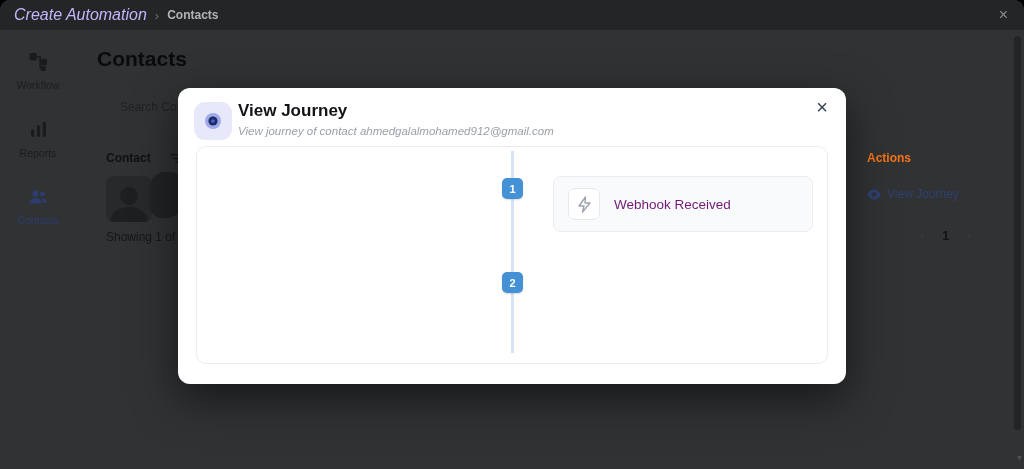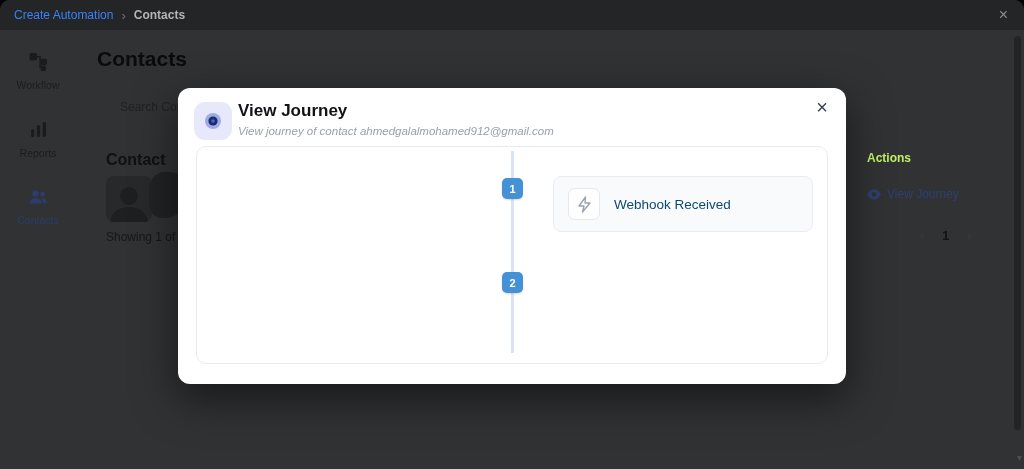--- a/index.html
+++ b/index.html
@@ -3,37 +3,37 @@
 <meta charset="utf-8">
 <style>
   * { margin:0; padding:0; box-sizing:border-box; }
   html,body { background:#000; font-family:"Liberation Sans", sans-serif; }
   .window { position:relative; width:1024px; height:469px; background:#303234;
             border-radius:10px 10px 0 0; overflow:hidden; }
 
   
   .topbar { position:absolute; left:0; top:0; width:1024px; height:30px; background:#232527;
             display:flex; align-items:center; padding:0 14px; }
-  .crumb-root { font-size:12px; color:#3b82f6; }
+  .crumb-root { font-size:16px; color:#c4b5fd;font-style:italic; }
   .crumb-sep  { font-size:13px; color:#6f7174; margin:0 8px; }
   .crumb-cur  { font-size:12px; font-weight:700; color:#b2b4b7; }
   .topbar-close { position:absolute; right:16px; top:6px; font-size:16px; color:#8b8c8f; cursor:default; }
 
   .sidebar { position:absolute; left:0; top:30px; width:76px; }
   .side-item { position:absolute; left:0; width:76px; text-align:center; }
   .side-item .lbl { display:block; margin-top:4px; font-size:10.5px; color:#1c1d1f; }
   .side-item.active .lbl { color:#2c3d6e; }
   .si-workflow { top:22px; } .si-reports { top:90px; } .si-contacts { top:157px; }
 
   .page-title { position:absolute; left:97px; top:47px; font-size:21px; font-weight:700; color:#0a0b0c; }
   .search-box { position:absolute; left:120px; top:100px; font-size:12px; color:#202224; }
 
-  .col-contact { position:absolute; left:106px; top:151px; font-size:16px; font-weight:700; color:#0f1113;
+  .col-contact { position:absolute; left:106px; top:151px; font-size:12px; font-weight:700; color:#0f1113;
                  display:flex; align-items:center; gap:19px; }
-  .col-actions { position:absolute; left:867px; top:151px; font-size:12px; font-weight:700; color:#bef264; }
+  .col-actions { position:absolute; left:867px; top:151px; font-size:12px; font-weight:700; color:#f97316; }
 
   .avatar { position:absolute; left:106px; top:176px; width:46px; height:46px; border-radius:8px;
             background:#28292b; overflow:hidden; display:flex; align-items:flex-end; justify-content:center; }
   .cursor-blob { position:absolute; left:149px; top:172px; width:38px; height:46px; background:#212325;
                  border-radius: 42% 46% 58% 34%; }
   .showing { position:absolute; left:106px; top:230px; font-size:12px; color:#161719; white-space:nowrap; }
 
   .action-link { position:absolute; left:867px; top:187px; display:flex; align-items:center; gap:6px;
                  font-size:12px; font-weight:500; color:#2e4070; cursor:default; }
   .pagination { position:absolute; left:920px; top:228px; display:flex; align-items:center; gap:18px; }
@@ -59,21 +59,21 @@
   .j-badge { position:absolute; width:21px; height:21px; border-radius:5px; background:#4591d6;
              color:#fff; font-size:11px; font-weight:700; display:flex; align-items:center; justify-content:center;
              box-shadow:0 1px 2px rgba(0,0,0,.15); }
   .jb-1 { left:305px; top:31px; } .jb-2 { left:305px; top:125px; }
 
   .j-card { position:absolute; width:260px; height:56px; background:#f9fafb; border:1px solid #ececf0;
             border-radius:8px; display:flex; align-items:center; gap:14px; padding:0 14px; }
   .jc-right { left:356px; top:29px; } .jc-left { left:16px; top:120px; }
   .j-iconbox { width:32px; height:32px; background:#fff; border:1px solid #e7e8eb; border-radius:7px;
                display:flex; align-items:center; justify-content:center; flex:0 0 auto; }
-  .j-label { font-size:13.5px; font-weight:500; color:#0c4a6e; }
+  .j-label { font-size:13.5px; font-weight:500; color:#701a75; }
 </style>
 </head>
 <body>
 
 <div class="window">
 
   <div class="topbar">
     <span class="crumb-root">Create Automation</span>
     <span class="crumb-sep">›</span>
     <span class="crumb-cur">Contacts</span>

